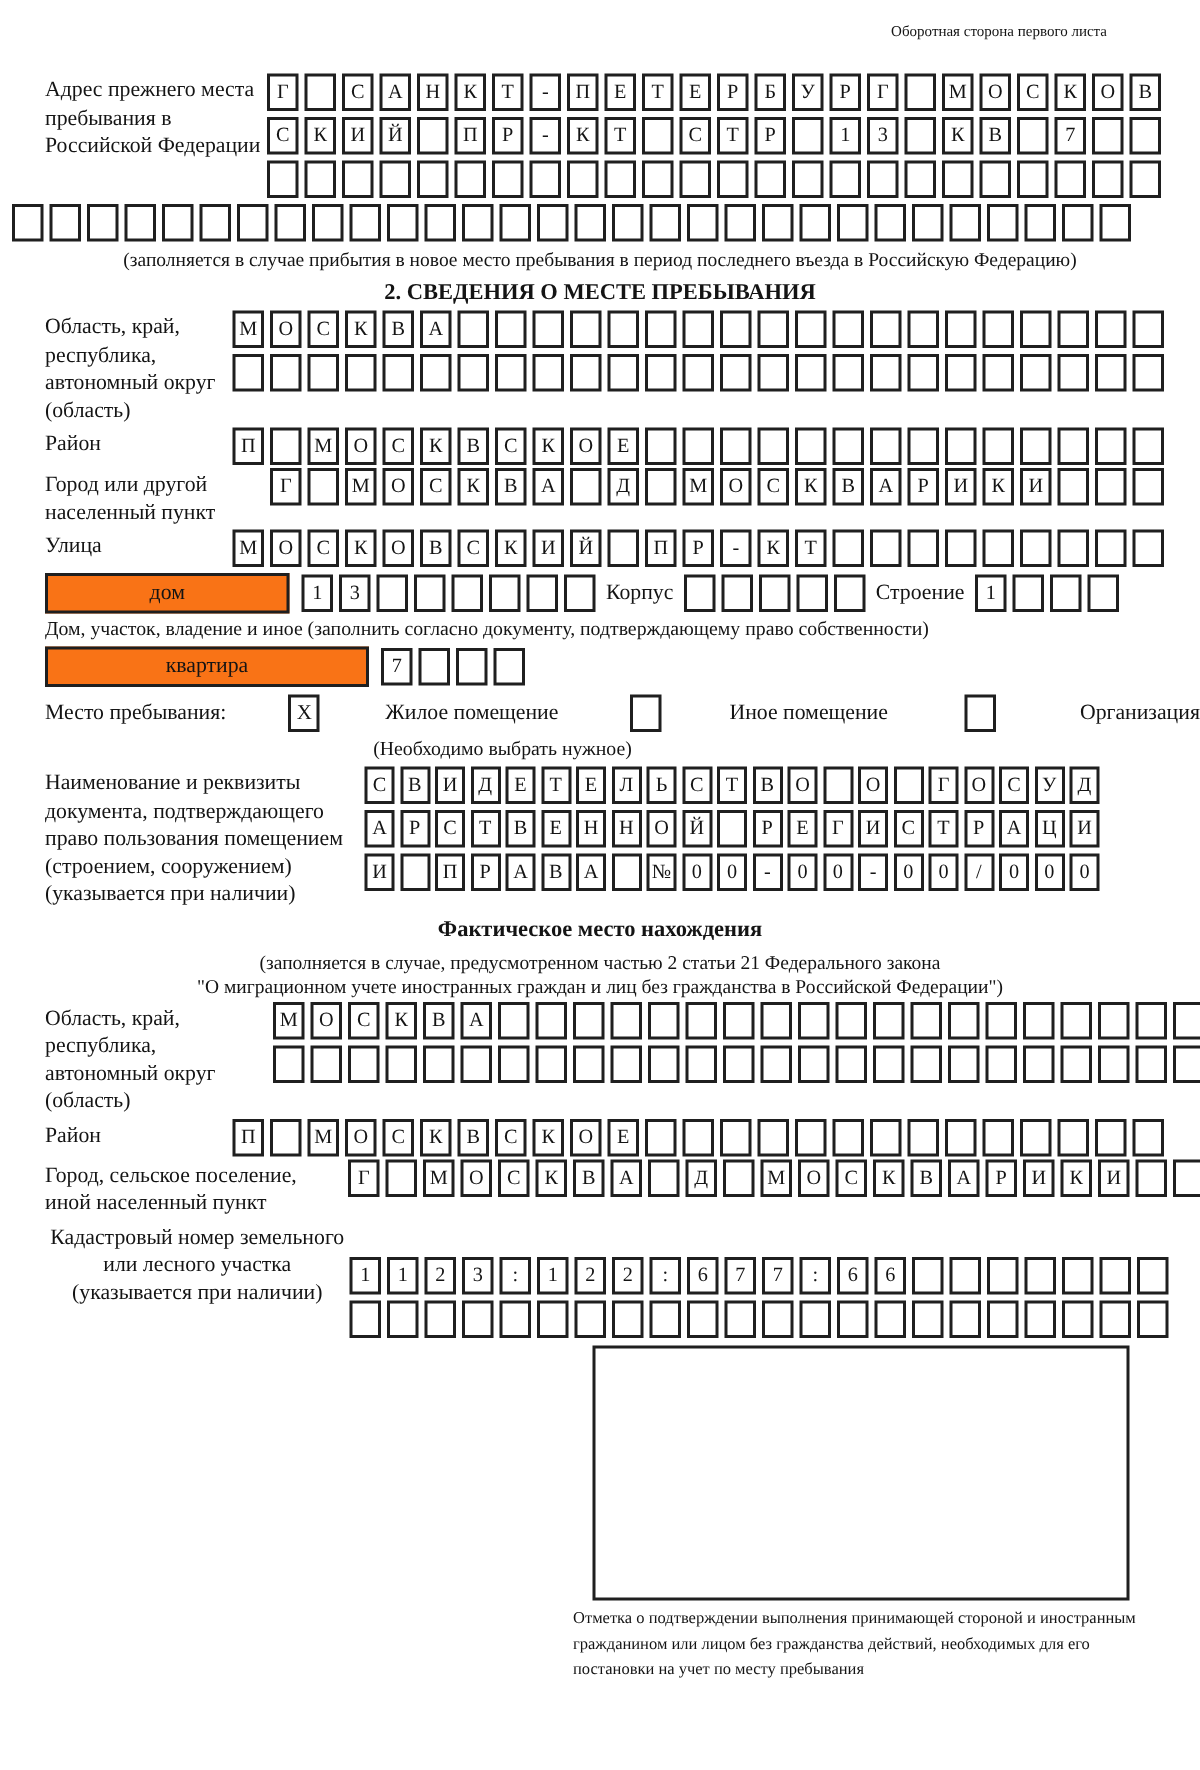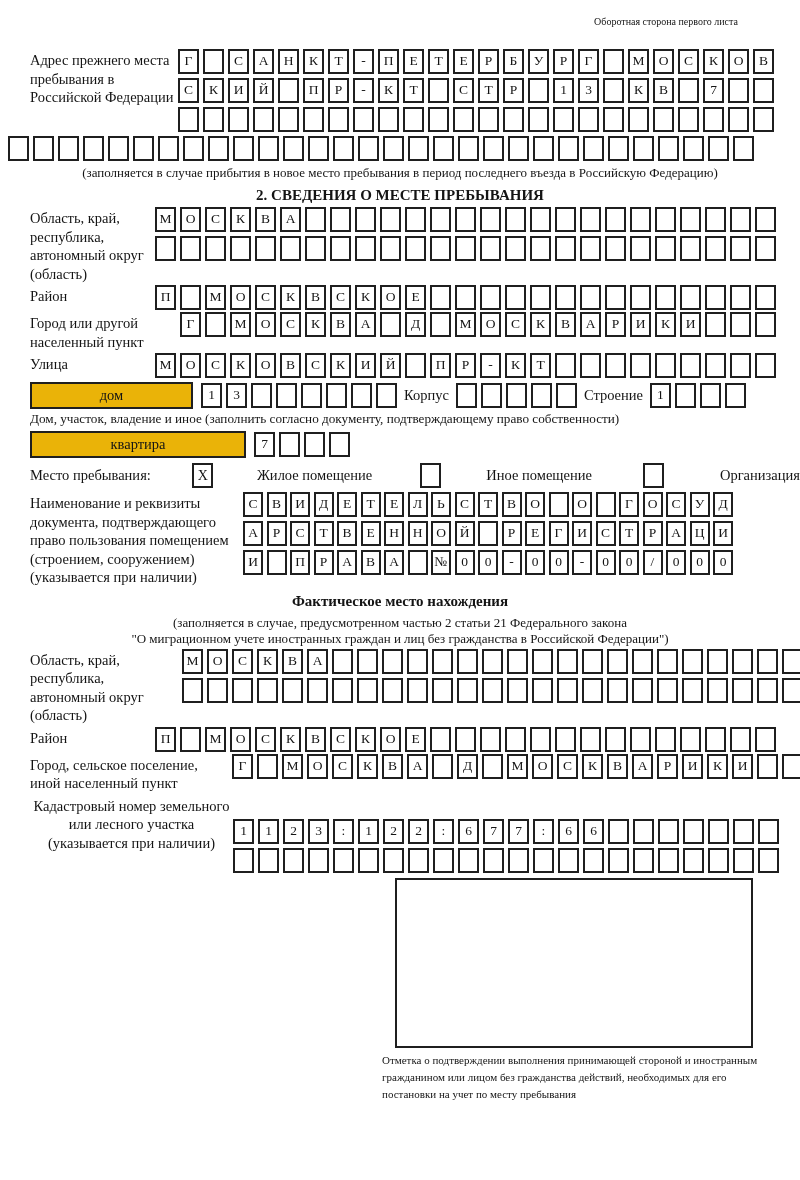--- a/index.html
+++ b/index.html
@@ -28,21 +28,21 @@
   .narrow .cell { width: 20px; }
 
   .fullrow { margin-left: 8px; margin-top: 4px; }
 
   .note { font-size: 13px; text-align: center; margin-top: 4px; line-height: 16px; }
   .note-left { font-size: 13.2px; margin-left: 30px; margin-top: 2px; line-height: 16px; }
   .title { font-weight: bold; font-size: 15px; text-align: center; margin-top: 5px; line-height: 19px; font-family: Liberation Serif, serif; }
 
   .dombox {
     flex: none; width: 163px; height: 27px; border: 2px solid #1f1f1f;
-    text-align: center; font-size: 14.5px; line-height: 23px; margin-right: 8px; background:#eab308;
+    text-align: center; font-size: 14.5px; line-height: 23px; margin-right: 8px; background:#f97316;
   }
   .kvbox { width: 216px; }
   .inline-lbl { flex: none; font-size: 14.5px; line-height: 27px; margin: 0 7px; }
   .domrow { align-items: center; }
 
   .mesto { display: flex; align-items: center; margin-left: 30px; margin-top: 5px; font-size: 14.5px; justify-content: space-between; }
   .chk {
     flex: none; width: 21px; height: 25px; border: 2px solid #1f1f1f;
     text-align: center; line-height: 21px; font-size: 14px; background:#fff;
   }
@@ -375,20 +375,21 @@
 
   <div class="mesto">
     <span class="cap">Место пребывания:</span>
     <span class="chk">X</span>
     <span class="o1">Жилое помещение</span>
     <span class="chk"></span>
     <span class="o2">Иное помещение</span>
     <span class="chk"></span>
     <span class="o3">Организация</span>
   </div>
+  <div class="mesto-note">(Необходимо выбрать нужное)</div>
 
   <div class="frow" style="margin-top:4px">
     <div class="lbl w213">Наименование и реквизиты документа, подтверждающего право пользования помещением (строением, сооружением) (указывается при наличии)</div>
     <div class="rows">
       <div class="cellrow narrow">
           <span class="cell">С</span>
           <span class="cell">В</span>
           <span class="cell">И</span>
           <span class="cell">Д</span>
           <span class="cell">Е</span>

